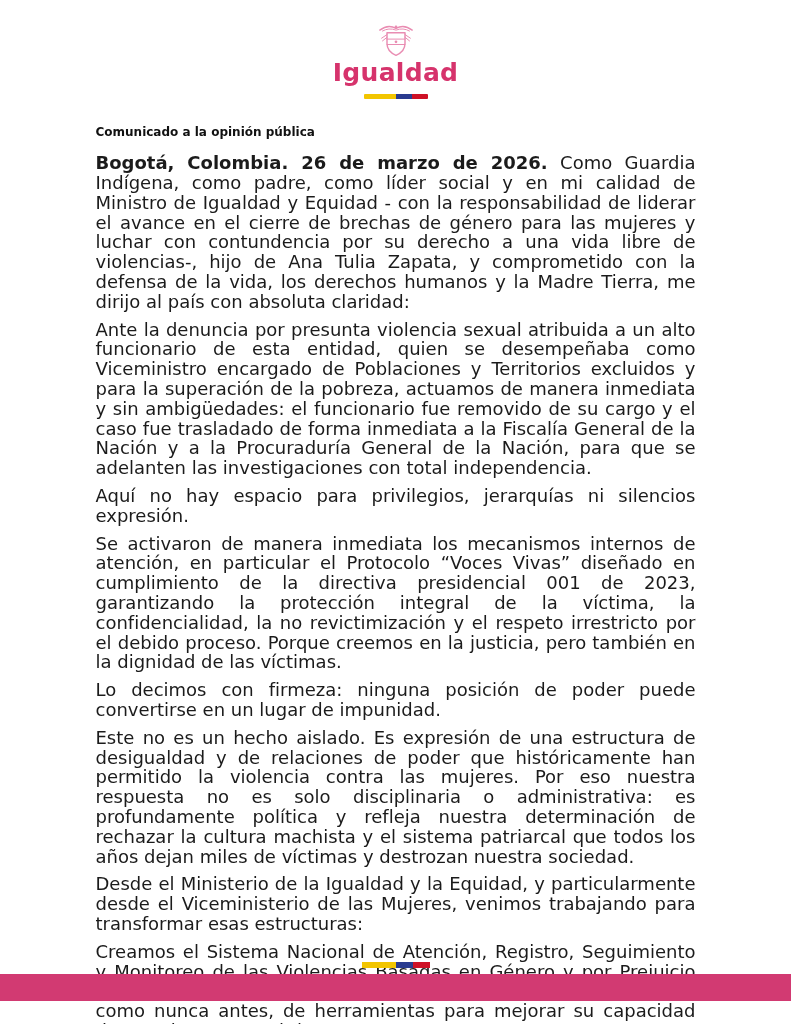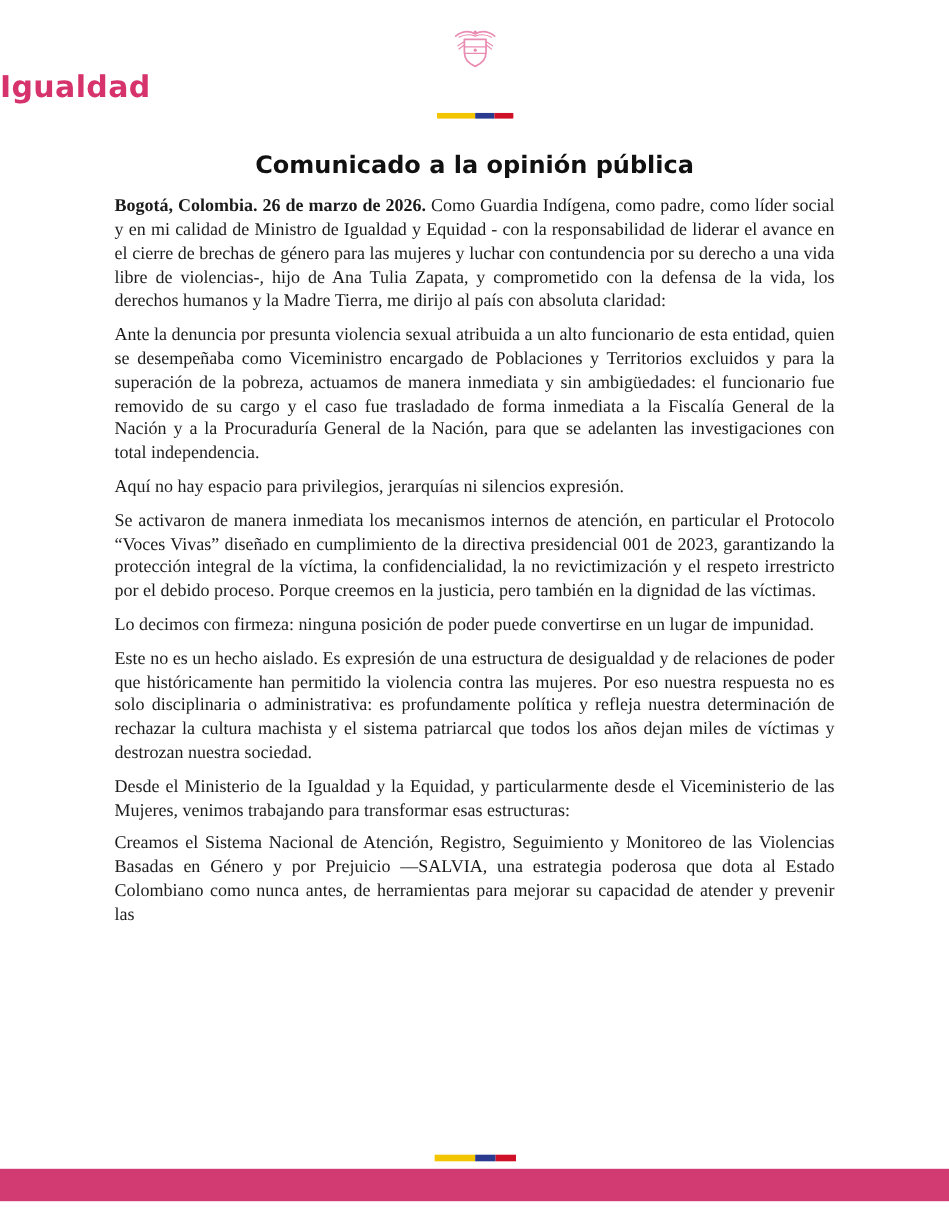--- a/index.html
+++ b/index.html
@@ -7,20 +7,21 @@
     position: relative;
     width: 791px;
     height: 1024px;
     background: #ffffff;
     font-family: "DejaVu Sans", "Liberation Sans", sans-serif;
     color: #1b1b1b;
     overflow: hidden;
   }
   .header {
     padding-top: 22px;
+    text-align: center;
   }
   .emblem {
     display: block;
     margin: 0 auto;
     width: 40px;
     height: 36px;
     color: #e98cb2; 
   }
   .wordmark {
     display: block;
@@ -42,31 +43,29 @@
   .mini-flag .seg-yellow { width: 50%; height: 100%; }
   .mini-flag .seg-blue   { width: 25%; height: 100%; }
   .mini-flag .seg-red    { width: 25%; height: 100%; }
 
   .content {
     width: 600px;
     margin: 26px auto 0 auto;
   }
   .doc-title {
     margin: 0 0 14px 0;
-    text-align: center;
-    font-size: 20px;
+    font-size: 12px;
     font-weight: 700;
     color: #111111;
   }
   .content p {
     margin: 0 0 8px 0;
-    font-size: 15px;
+    font-size: 18px;
     line-height: 19.8px;
     text-align: justify;
-    font-family: Liberation Serif, serif;
   }
   .dateline { font-weight: 700; }
 
   .footer-flag {
     position: absolute;
     top: 962px;
     left: 50%;
     transform: translateX(-50%);
     display: flex;
     width: 68px;

